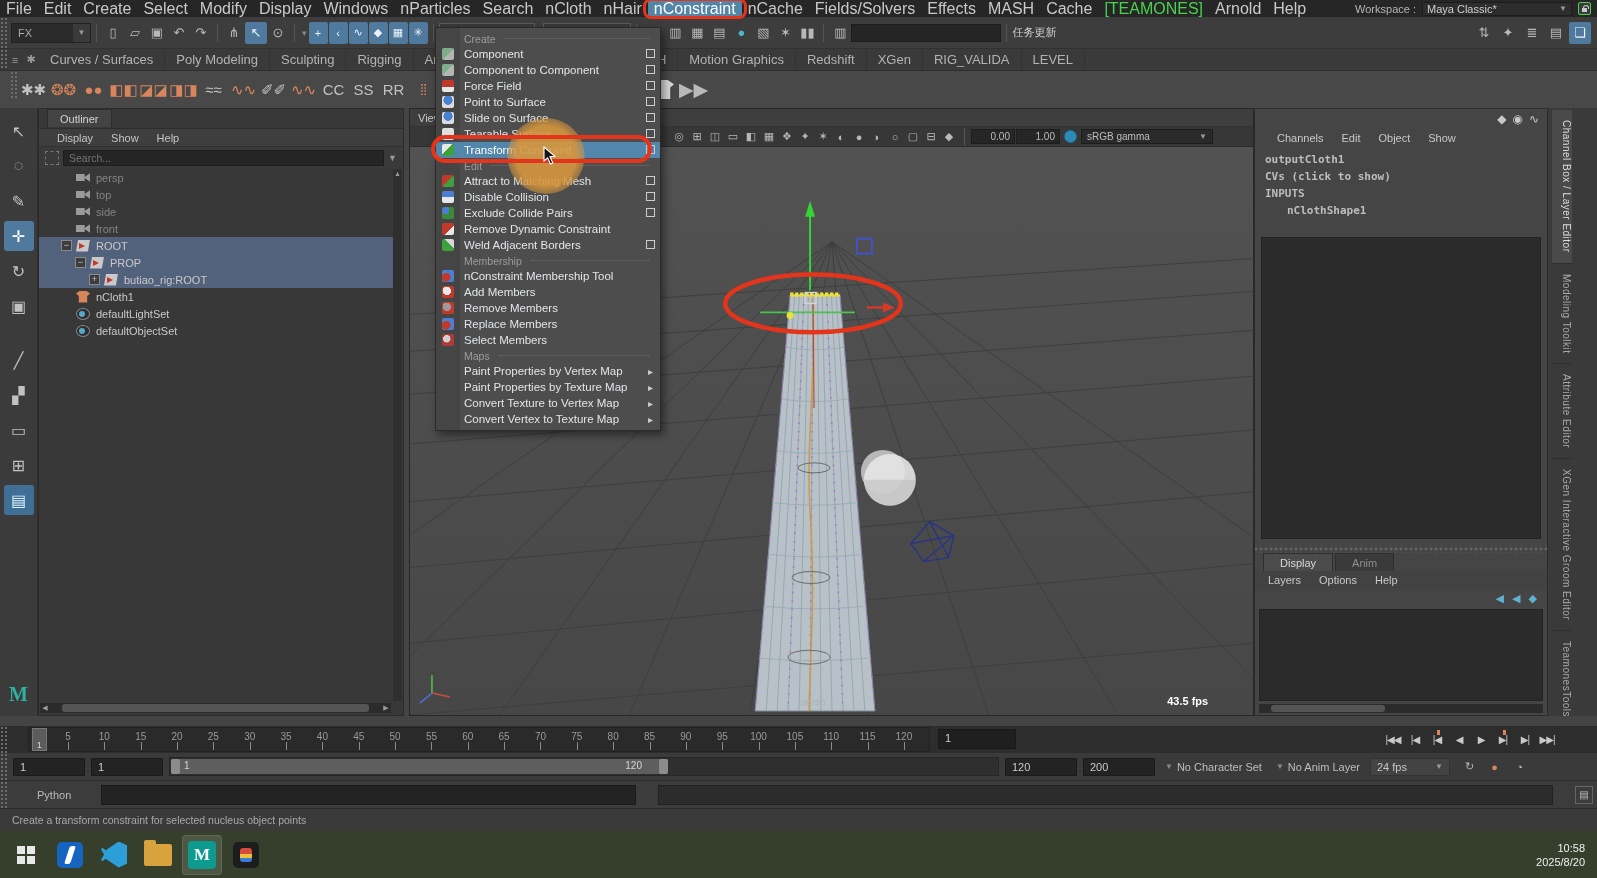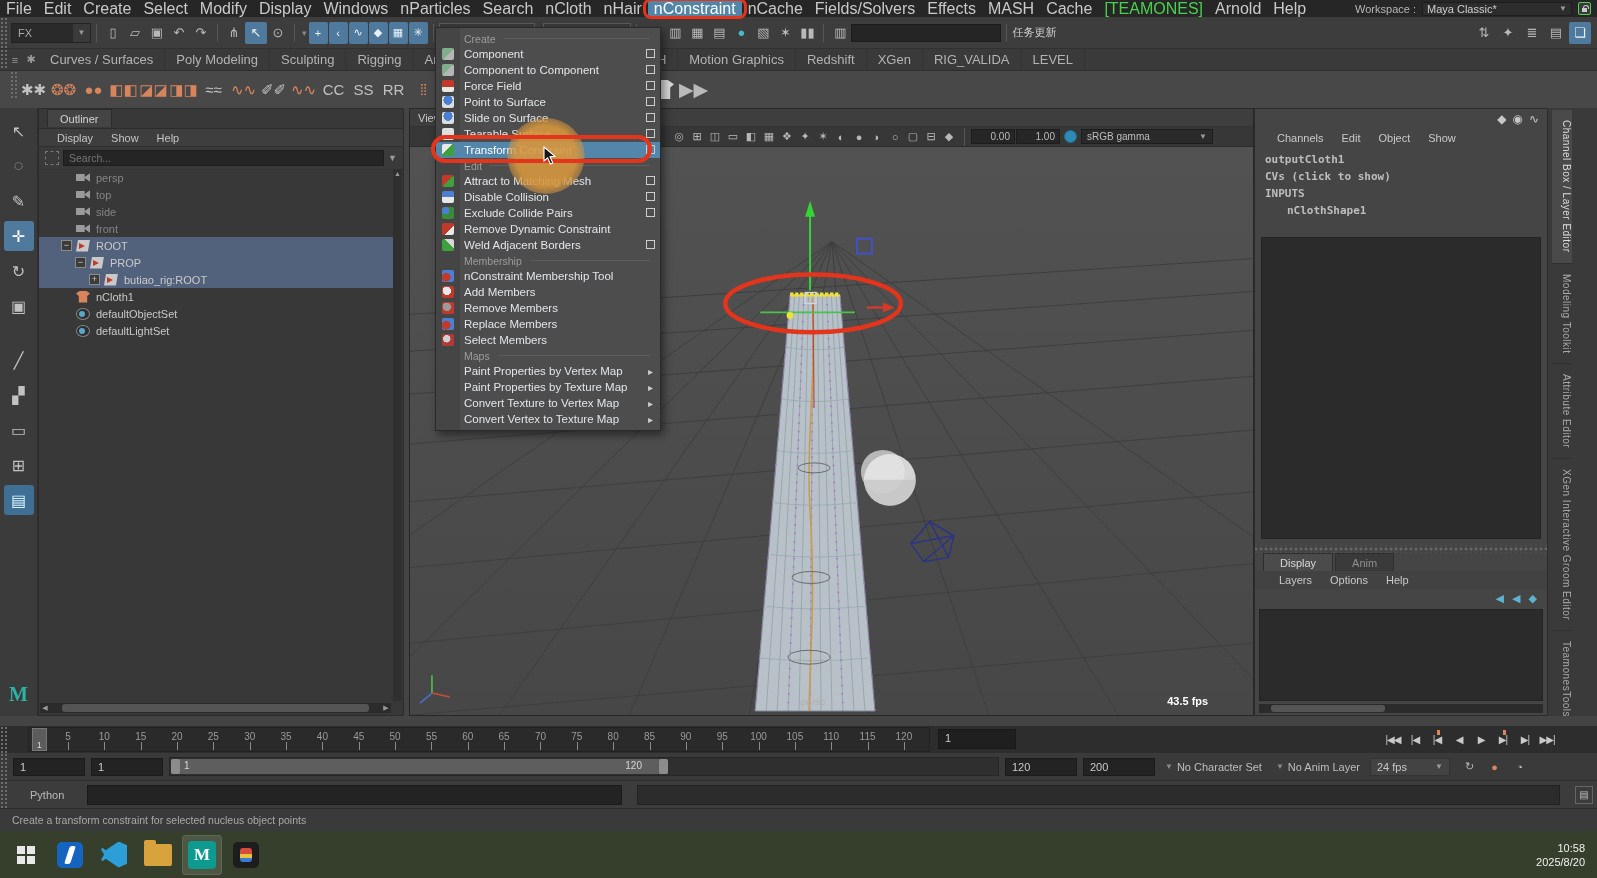--- a/index.html
+++ b/index.html
@@ -113,21 +113,21 @@
   .cb-menus{height:18px;display:flex;gap:2px;padding-left:14px;align-items:center}
   .cb-menu{padding:0 8px;color:#c9c9c9}
   .cb-lines{padding:4px 0 6px 10px;font-family:"DejaVu Sans Mono",monospace;font-size:11px;font-weight:bold;color:#bdbdbd;line-height:17px}
   .cb-line{padding-left:calc(var(--depth,0)*22px);white-space:nowrap}
   .cb-area{position:absolute;left:6px;right:6px;top:128px;height:302px;background:#2b2b2b;border:1px solid #242424}
   .rp-split{position:absolute;left:0;right:0;top:436px;height:8px;background:radial-gradient(#707070 1px,transparent 1.2px);background-size:5px 5px;background-position:center}
   .layered{position:absolute;left:0;right:0;top:444px;bottom:0}
   .le-tabs{height:18px;display:flex;padding-left:8px;gap:2px}
   .le-tab{padding:0 16px;line-height:18px;background:#3a3a3a;color:#8f8f8f;border:1px solid #2e2e2e;border-bottom:none}
   .le-tab.active{background:#4b4b4b;color:#d8d8d8}
-  .le-menus{height:18px;display:flex;gap:2px;padding-left:16px;align-items:center;background:#424242}
+  .le-menus{height:18px;display:flex;gap:2px;padding-left:5px;align-items:center;background:#424242}
   .le-icons{height:18px;display:flex;justify-content:flex-end;gap:8px;padding-right:10px;align-items:center;color:#5fb3d0;font-size:11px}
   .le-area{position:absolute;left:4px;right:4px;top:56px;bottom:14px;background:#2b2b2b;border:1px solid #242424}
   .rp-hscroll{position:absolute;left:4px;right:4px;bottom:2px;height:9px;background:#2b2b2b}
   .rp-hscroll .handle{width:40%;height:7px;margin:1px 12px;background:#555;border-radius:3px}
 
   
   .righttabs{position:absolute;left:1548px;top:108px;width:49px;height:608px;background:#3a3a3a;display:flex;flex-direction:column;padding-top:2px}
   .rtab{writing-mode:vertical-rl;font-size:10px;color:#a8a8a8;padding:10px 0;width:20px;margin-left:4px;text-align:center;border-bottom:1px solid #2f2f2f;flex:none;letter-spacing:.5px}
   .rtab.active{background:#4a4a4a;color:#ddd}
 
@@ -153,21 +153,21 @@
   .rb-bar::before,.rb-bar::after{content:"";position:absolute;top:0;bottom:0;width:9px;background:#8c8c8c;border-radius:2px}
   .rb-bar::before{left:0}.rb-bar::after{right:0}
   .rb-s{position:absolute;left:14px;top:2px;color:#d5d5d5;font-size:10px}
   .rb-e{position:absolute;left:57%;top:2px;color:#d5d5d5;font-size:10px;transform:translateX(-100%)}
   .dd{height:18px;display:flex;align-items:center;gap:4px;color:#bdbdbd;flex:none;padding:0 4px}
   .dd .arr{color:#8a8a8a;font-size:8px}
   .fps-select{width:80px;height:18px;background:#434343;border:1px solid #333;display:flex;align-items:center;padding:0 6px;flex:none}
   .fps-select .arr{margin-left:auto;color:#999;font-size:8px}
 
   
-  .cmdline{position:absolute;left:0;top:780px;width:100%;height:28px;background:#3c3c3c;display:flex;align-items:center;gap:15px;padding-right:4px;border-top:1px solid #2e2e2e}
+  .cmdline{position:absolute;left:0;top:780px;width:100%;height:28px;background:#3c3c3c;display:flex;align-items:center;gap:22px;padding-right:4px;border-top:1px solid #2e2e2e}
   .cmd-label{padding:0 8px;color:#b9b9b9}
   .cmd-input{width:535px;height:20px;background:#232323;border:1px solid #1a1a1a;flex:none}
   .cmd-output{flex:1;height:20px;background:#2c2c2c;border:1px solid #222}
   .cmd-icon{width:18px;height:18px;border:1px solid #666;color:#bbb;font-size:10px;display:flex;align-items:center;justify-content:center;flex:none}
   .helpline{position:absolute;left:0;top:808px;width:100%;height:23px;background:#3a3a3a;border-top:1px solid #2d2d2d;display:flex;align-items:center;padding-left:12px;color:#a8a8a8;font-size:10.5px}
 
   
   .taskbar{position:absolute;left:0;top:831px;width:100%;height:47px;background:#353f2c;display:flex;align-items:center;padding-left:6px;gap:4px}
   .tb-slot{width:40px;height:40px;display:flex;align-items:center;justify-content:center;border-radius:3px;flex:none}
   .tb-slot.highlight{background:#4d5743;border:1px solid #5d6852}
@@ -590,26 +590,26 @@
         <span>butiao_rig:ROOT</span>
       </div>
       <div class="ol-row noexp" style="--depth: 0;">
         <span class="ol-exp"></span>
         <span class="ol-icon" data-icon="ncloth-icon"></span>
         <span>nCloth1</span>
       </div>
       <div class="ol-row noexp" style="--depth: 0;">
         <span class="ol-exp"></span>
         <span class="ol-icon" data-icon="set-icon"></span>
-        <span>defaultObjectSet</span>
+        <span>defaultLightSet</span>
       </div>
       <div class="ol-row noexp" style="--depth: 0;">
         <span class="ol-exp"></span>
         <span class="ol-icon" data-icon="set-icon"></span>
-        <span>defaultLightSet</span>
+        <span>defaultObjectSet</span>
       </div>
     </div>
   <div class="ol-vscroll">
       <div class="up">▲</div>
     </div>
   <div class="ol-hscroll">
     <span class="a">◀</span>
     <div class="handle"></div>
     <span class="a">▶</span>
   </div>

